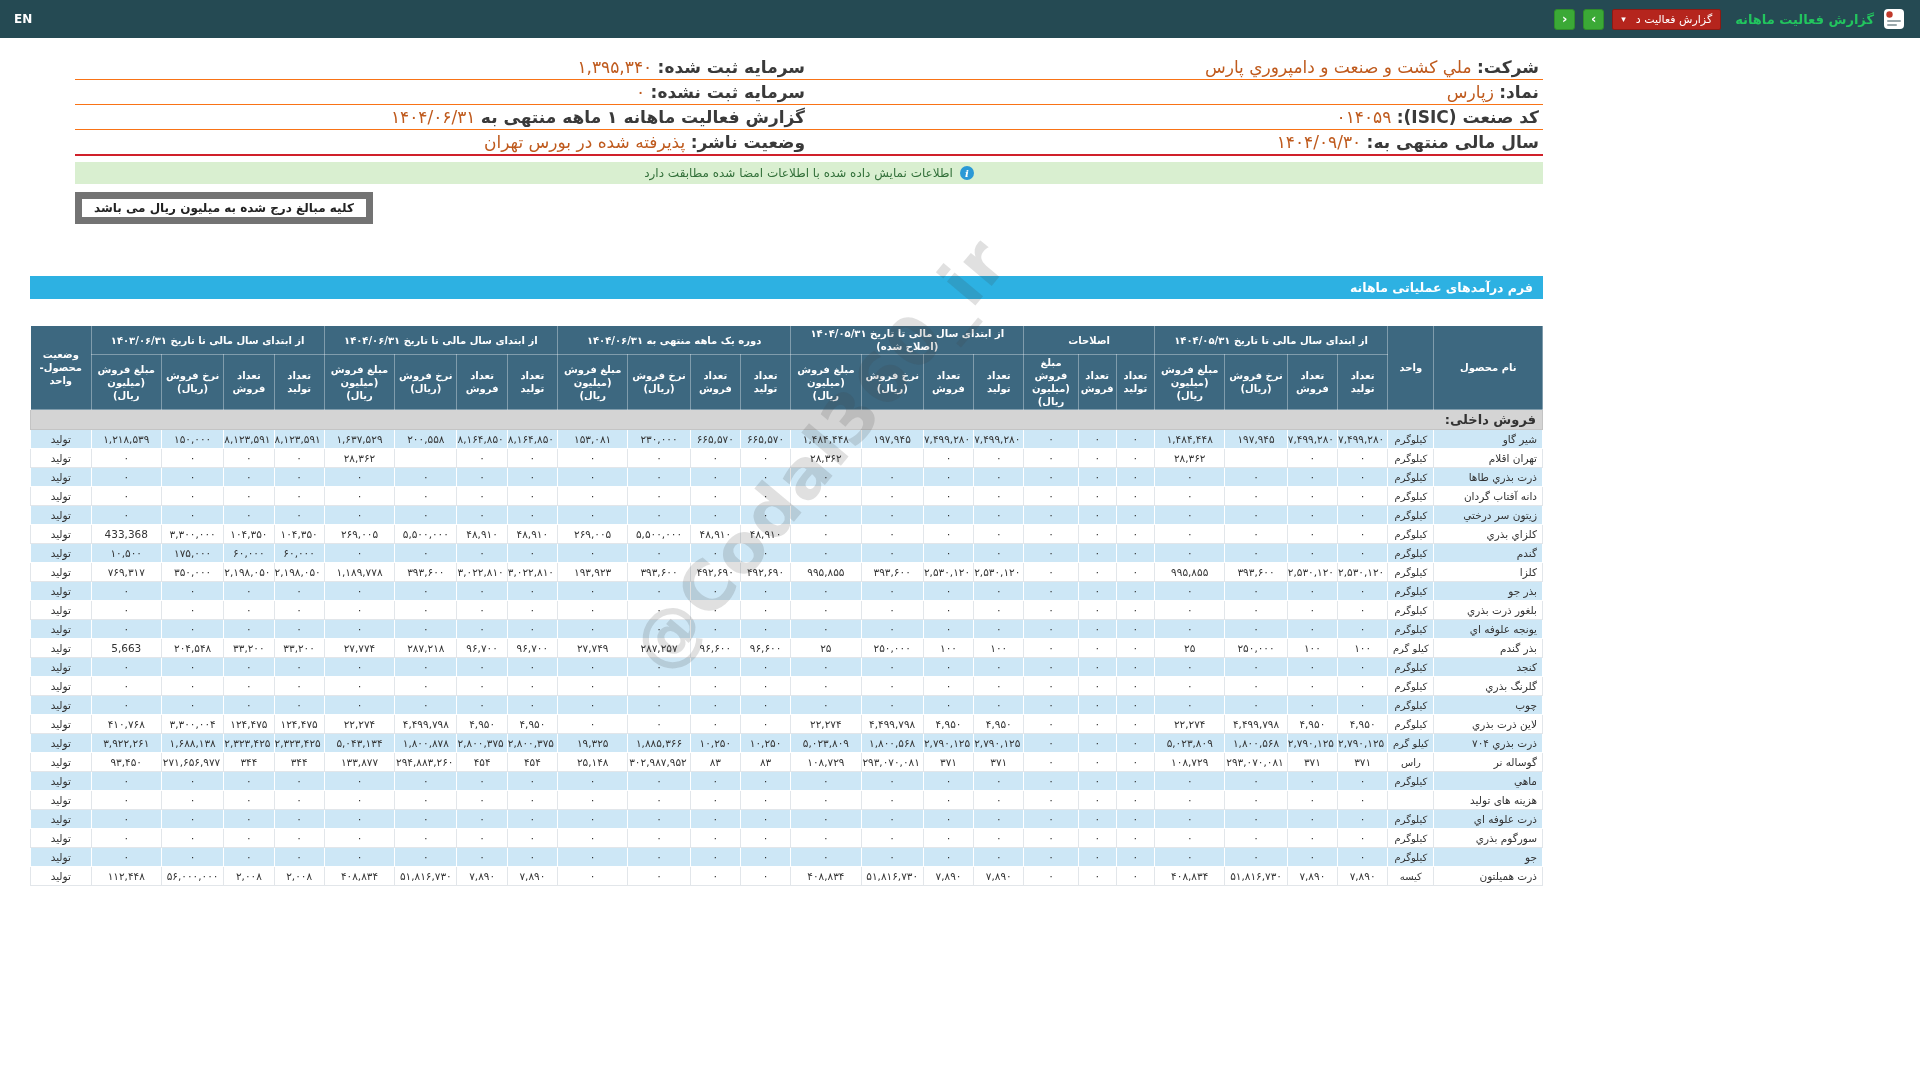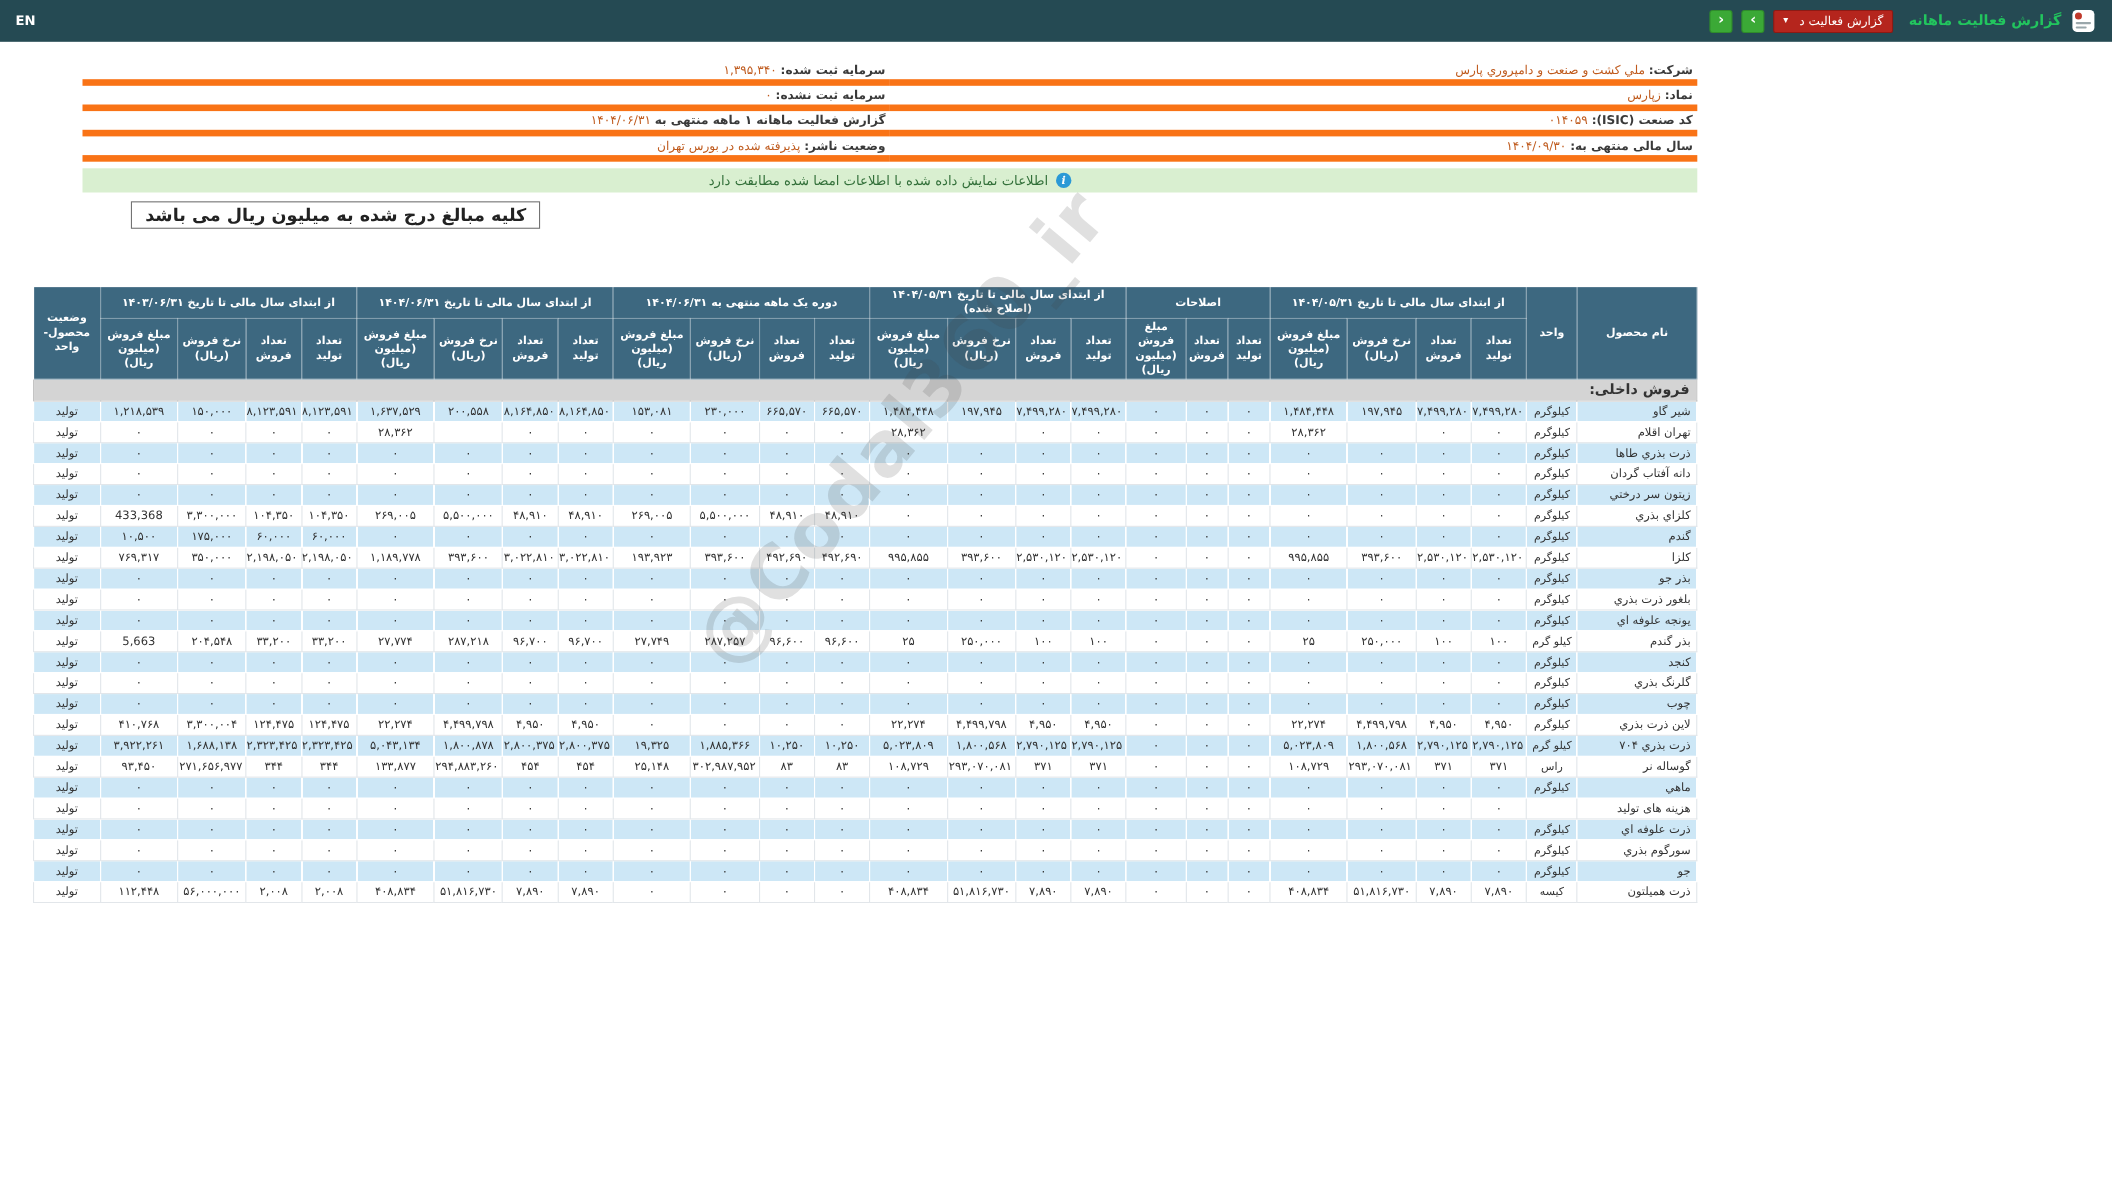--- a/index.html
+++ b/index.html
@@ -16,30 +16,30 @@
   .caret-glyph { font-size:9px; line-height:1; }
   .nav-arrow { width:21px; height:21px; background:#3ba936; border:1px solid #2f8c2b; border-radius:3px; color:#fff; font-size:13px; font-weight:bold; display:flex; align-items:center; justify-content:center; cursor:pointer; padding:0 0 2px 0; font-family:inherit; }
   .lang-link { color:#fff; font-size:12px; text-decoration:none; font-weight:bold; }
 
   
   .page { width:1513px; margin-left:30px; margin-right:377px; }
   .header-area { margin-top:17px; margin-left:45px; }
 
   
   .info-table { width:100%; border-collapse:collapse; border-bottom:2px solid #d0202a; }
-  .info-table td { width:50%; border-bottom:6px solid #f97316; padding:2px 4px; font-size:11px; height:18px; white-space:nowrap; }
+  .info-table td { width:50%; border-bottom:1px solid #f97316; padding:2px 4px; font-size:17px; height:18px; white-space:nowrap; }
   .info-label { font-weight:bold; color:#3a3a3a; }
   .info-value { color:#bf5a1d; }
 
   
   .signed-bar { margin-top:6px; background:#d9efd0; height:22px; display:flex; align-items:center; justify-content:center; gap:7px; color:#33703a; font-size:12px; }
   .info-icon { width:14px; height:14px; border-radius:50%; background:#2b99d6; color:#fff; font-size:10px; font-weight:bold; font-style:italic; display:inline-flex; align-items:center; justify-content:center; flex:0 0 auto; font-family:"DejaVu Serif", serif; }
 
   
-  .note-box { margin-top:8px; margin-right:auto; width:fit-content; border:1px solid #737373; padding:2px 12px; font-size:16px; font-weight:bold; color:#222;margin-left:44px; }
+  .note-box { margin-top:8px; margin-right:auto; width:fit-content; border:7px solid #737373; padding:2px 12px; font-size:12px; font-weight:bold; color:#222; }
 
   
   .form-area { margin-top:52px; }
   .form-title { background:#2db1e2; color:#fff; font-weight:bold; font-size:12.5px; padding:4px 10px; }
   .form-subtitle { border:1px solid #d2d2d2; border-top:none; background:#fff; color:#222; font-weight:bold; font-size:12px; padding:3px 10px; }
 
   .table-wrap { position:relative; margin-top:26px; }
   .watermark { position:absolute; left:520px; top:90px; transform:rotate(-50deg); font-size:68px; font-weight:bold; color:rgba(60,60,60,0.16); letter-spacing:2px; direction:ltr; white-space:nowrap; pointer-events:none; z-index:3; }
 
   .main-table { width:100%; border-collapse:collapse; table-layout:fixed; }
@@ -107,20 +107,21 @@
 
     <div class="signed-bar">
       <span class="info-icon">i</span>
       <span class="signed-text">اطلاعات نمایش داده شده با اطلاعات امضا شده مطابقت دارد</span>
     </div>
 
     <div class="note-box">کلیه مبالغ درج شده به میلیون ریال می باشد</div>
   </div>
 
   <div class="form-area">
+    <div class="form-title">فرم درآمدهای عملیاتی ماهانه</div>
 
     <div class="table-wrap">
       <div class="watermark">@Codal360_ir</div>
       <table class="main-table">
         <colgroup id="main-colgroup">
             <col style="width:108px">
             <col style="width:46px">
             <col style="width:50px">
             <col style="width:50px">
             <col style="width:62px">

